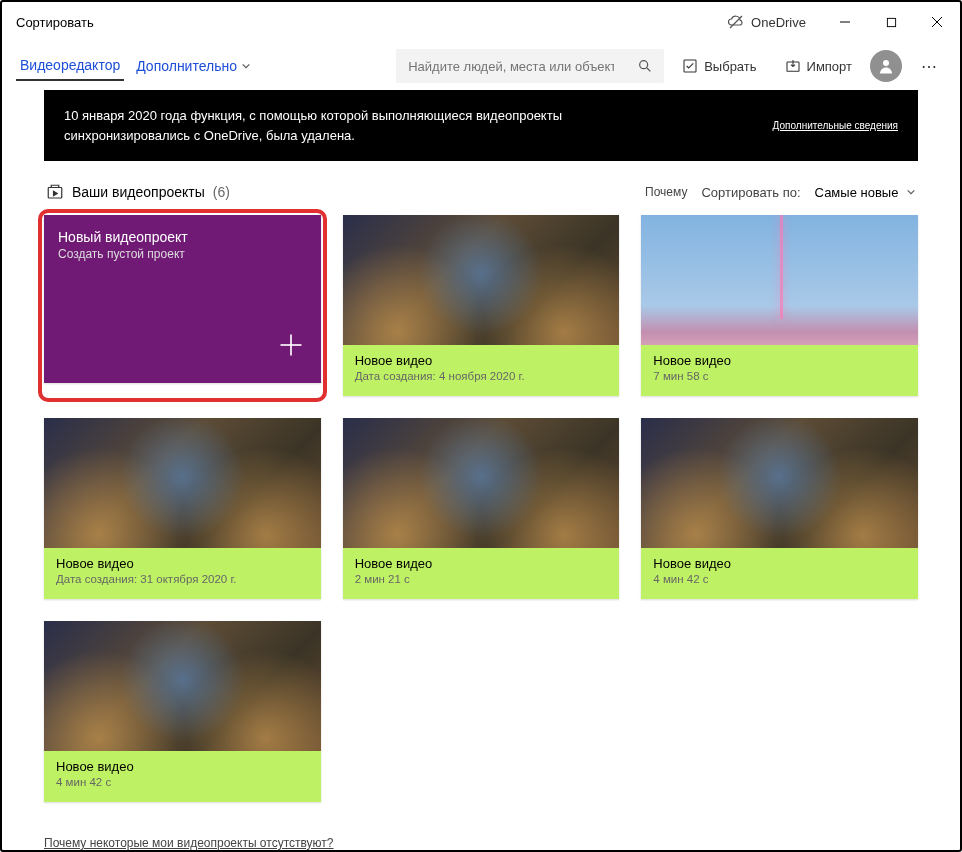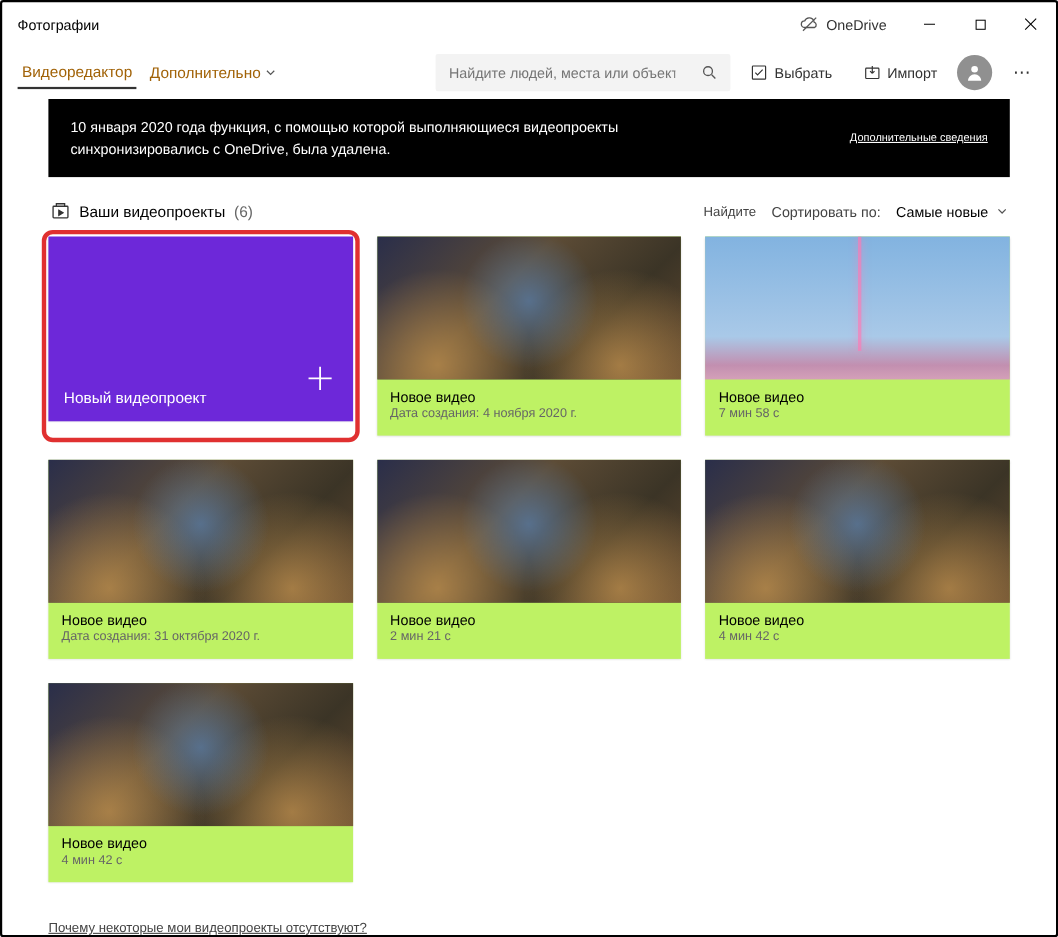--- a/index.html
+++ b/index.html
@@ -7,21 +7,21 @@
 .window { width: 962px; height: 852px; border: 2px solid #000; border-radius: 3px; position: relative; background: #fff; display: flex; flex-direction: column; }
 
 .titlebar { height: 40px; display: flex; align-items: center; justify-content: space-between; padding: 0 0 0 14px; }
 .titlebar-left { font-size: 13px; }
 .titlebar-right { display: flex; align-items: center; gap: 6px; }
 .onedrive { display: flex; align-items: center; gap: 6px; font-size: 13px; padding: 0 10px; color: #333; }
 .winctl { display: flex; }
 .winctl button { width: 46px; height: 40px; background: none; border: none; font-size: 14px; cursor: pointer; display: flex; align-items: center; justify-content: center; }
 
 .toolbar { height: 48px; display: flex; align-items: center; padding: 0 10px 0 14px; gap: 8px; }
-.tab { font-size: 14px; padding: 6px 4px; cursor: pointer; color: #a16207; }
+.tab { font-size: 14px; padding: 6px 4px; cursor: pointer; color: #1d4ed8; }
 .tab.active { border-bottom: 2px solid #333; font-weight: 400; }
 .tab-more { display: flex; align-items: center; gap: 4px; }
 .spacer { flex: 1; }
 .search { display: flex; align-items: center; background: #f3f3f3; height: 34px; width: 268px; border-radius: 2px; }
 .search input { flex: 1; border: none; background: transparent; padding: 0 12px; font-size: 13px; outline: none; }
 .search-btn { width: 38px; height: 34px; background: none; border: none; cursor: pointer; display: flex; align-items: center; justify-content: center; color: #555; }
 .tool-btn { display: flex; align-items: center; gap: 6px; background: none; border: none; padding: 6px 10px; font-size: 13px; cursor: pointer; color: #333; }
 .avatar { width: 32px; height: 32px; border-radius: 50%; background: #909090; display: flex; align-items: center; justify-content: center; cursor: pointer; }
 .avatar svg { fill: #fff; }
 .morebtn { width: 40px; height: 40px; background: none; border: none; cursor: pointer; font-size: 16px; letter-spacing: 2px; color: #333; }
@@ -43,37 +43,37 @@
 .thumb.game { background: linear-gradient(135deg, #2a2e4a 0%, #5d4c36 40%, #3b3426 70%, #634a30 100%); }
 .thumb.game::before { content: ""; position: absolute; inset: 0; background: radial-gradient(circle at 50% 45%, rgba(90,140,200,0.6), transparent 40%), radial-gradient(circle at 20% 90%, rgba(200,150,80,0.7), transparent 35%), radial-gradient(circle at 80% 90%, rgba(200,150,80,0.7), transparent 35%); }
 .thumb.sky { background: linear-gradient(180deg, #82b3e0 0%, #a9c9e8 70%, #c28fb0 90%, #d4a0b8 100%); position: relative; }
 .thumb.sky::after { content: ""; position: absolute; left: 50%; top: 0; bottom: 20%; width: 3px; background: rgba(255,120,180,0.7); box-shadow: 0 0 8px rgba(255,120,180,0.6); }
 .card-body { padding: 8px 12px 14px 12px; }
 .card-title { font-size: 13px; color: #000; margin-bottom: 2px; }
 .card-sub { font-size: 11.5px; color: #666; }
 
 .new-card-wrap { position: relative; }
 .new-highlight { position: absolute; top: -6px; left: -6px; right: -6px; bottom: -6px; border: 4px solid #e03030; border-radius: 10px; pointer-events: none; }
-.new-card { background: #6d28d9; height: 168px; color: #fff; padding: 14px; display: flex; flex-direction: column; justify-content: flex-end; position: relative; box-shadow: 0 1px 2px rgba(0,0,0,0.15); }
+.new-card { background: #701a75; height: 168px; color: #fff; padding: 14px; display: flex; flex-direction: column; position: relative; box-shadow: 0 1px 2px rgba(0,0,0,0.15); }
 .new-card .nc-title { font-size: 14px; }
 .new-card .nc-sub { font-size: 12px; color: #ddd; margin-top: 2px; }
 .plus { position: absolute; right: 16px; bottom: 20px; color: #fff; }
 .plus svg { width: 28px; height: 28px; stroke: #fff; stroke-width: 1.4; fill: none; }
 
 .footer-link { margin-top: 34px; font-size: 12px; color: #444; text-decoration: underline; cursor: pointer; display: inline-block; }
 
 .icon { display: inline-flex; }
 </style>
 </head>
 <body>
 
 <div class="window">
 
   <div class="titlebar">
-    <div class="titlebar-left">Фотографии</div>
+    <div class="titlebar-left">Сортировать</div>
     <div class="titlebar-right">
       <div class="onedrive">
         <span class="icon">
           <svg width="18" height="18" viewBox="0 0 24 24" fill="none" stroke="#555" stroke-width="1.6">
               <path d="M6 16a4 4 0 010-8 6 6 0 0111.5 1.5A3.5 3.5 0 0118 16H6z"></path>
               <line x1="4" y1="20" x2="20" y2="4"></line>
             </svg>
         </span>
         <span>OneDrive</span>
       </div>
@@ -164,39 +164,40 @@
             <svg width="18" height="18" viewBox="0 0 24 24" fill="none" stroke="#333" stroke-width="1.6">
               <rect x="3" y="6" width="18" height="14" rx="1"></rect>
               <path d="M7 6V3h10v3"></path>
               <path d="M10 11l5 3-5 3z" fill="#333"></path>
             </svg>
           </span>
         <span>Ваши видеопроекты</span>
         <span style="color:#666">(6)</span>
       </div>
       <div class="sh-right">
-        <span class="less">Найдите</span>
+        <span class="less">Почему</span>
         <span class="sort-label">Сортировать по:</span>
         <span class="sort-val">
           <span>Самые новые</span>
           <span class="icon" style="margin-left:4px">
               <svg width="10" height="10" viewBox="0 0 12 12">
                 <path d="M2 4l4 4 4-4" fill="none" stroke="#555" stroke-width="1.3"></path>
               </svg>
             </span>
         </span>
       </div>
     </div>
 
     <div class="grid">
 
       <div class="new-card-wrap">
         <div class="new-highlight"></div>
         <div class="new-card">
           <div class="nc-title">Новый видеопроект</div>
+          <div class="nc-sub">Создать пустой проект</div>
           <div class="plus"><svg viewBox="0 0 24 24">
                 <line x1="12" y1="3" x2="12" y2="21"></line>
                 <line x1="3" y1="12" x2="21" y2="12"></line>
               </svg></div>
         </div>
       </div>
 
       <div class="card">
         <div class="thumb game"></div>
         <div class="card-body">

